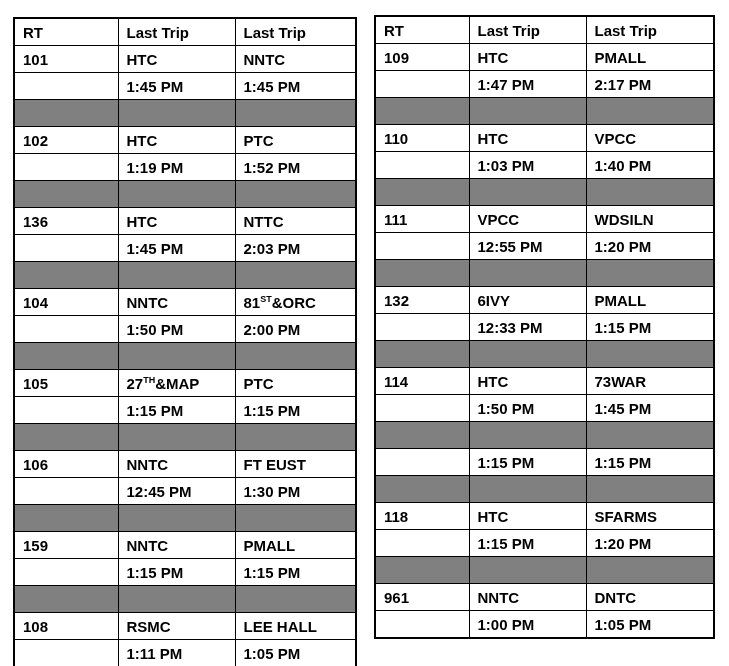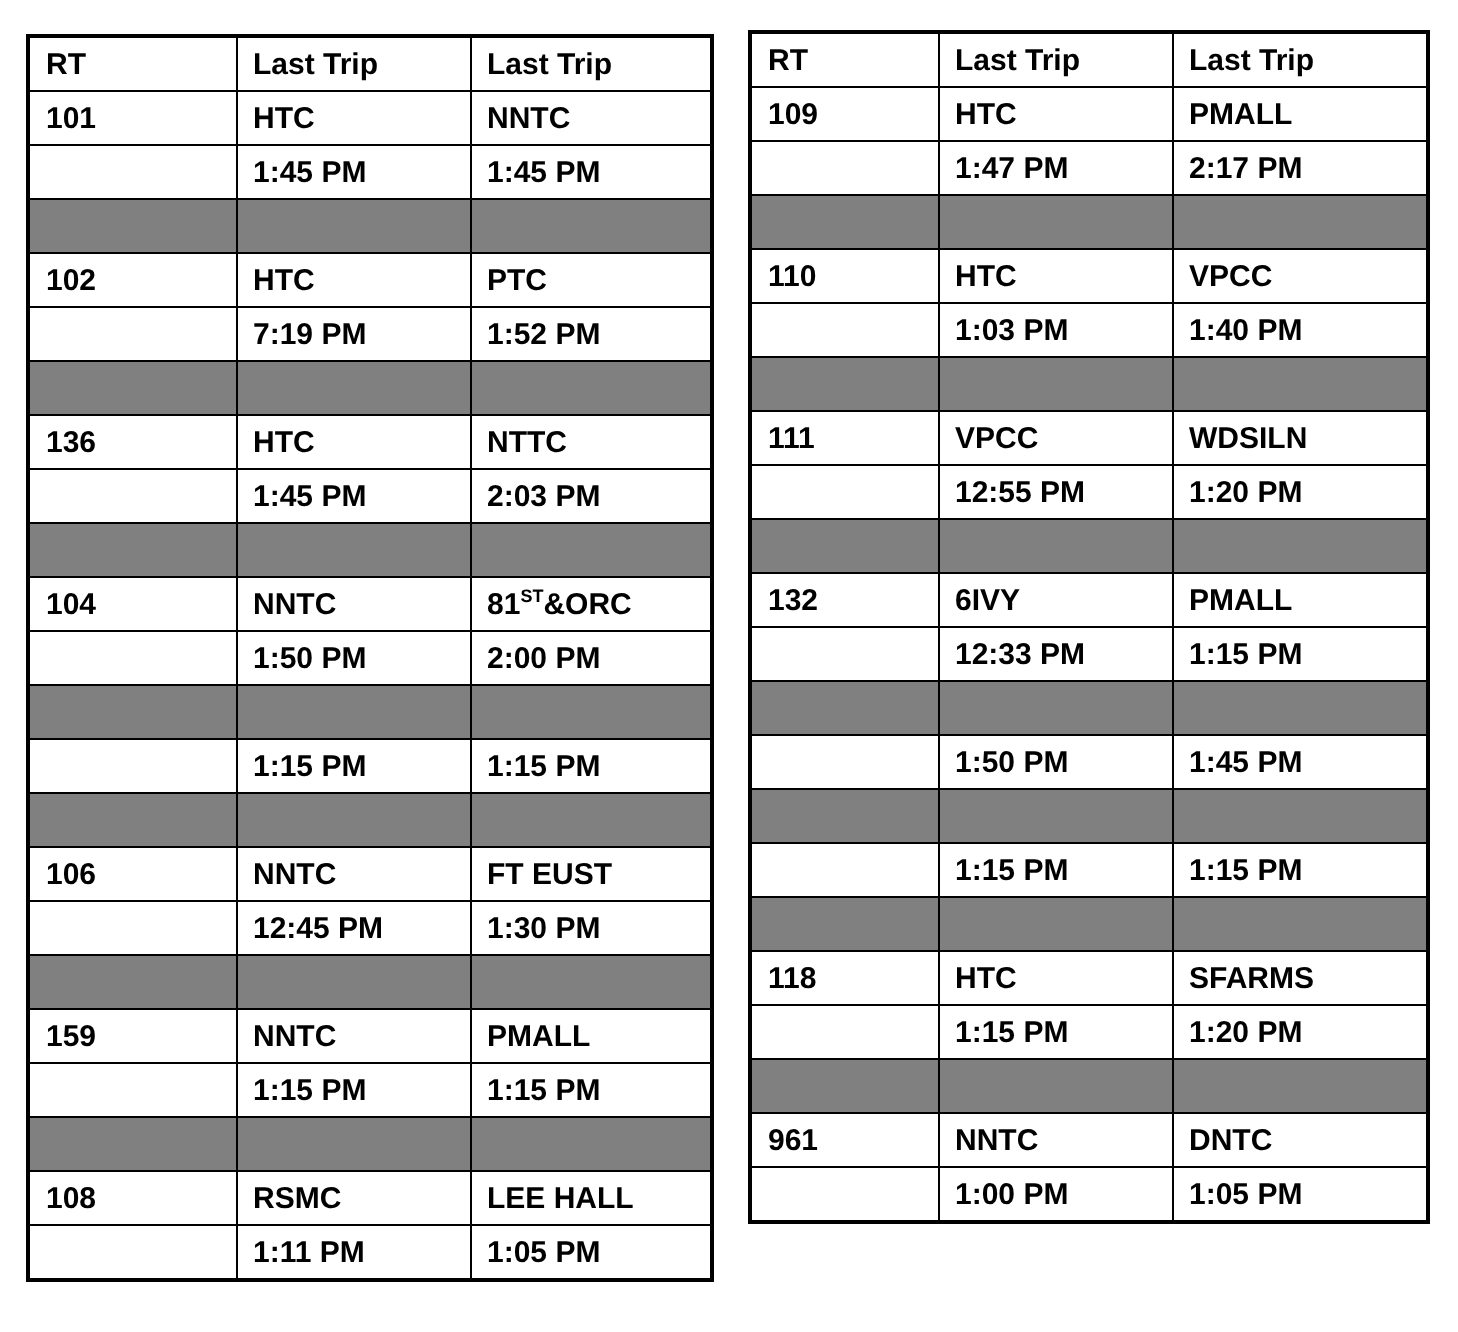--- a/index.html
+++ b/index.html
@@ -89,21 +89,21 @@
           <td></td>
           <td></td>
         </tr>
         <tr>
           <td>102</td>
           <td>HTC</td>
           <td>PTC</td>
         </tr>
         <tr>
           <td></td>
-          <td>7:19 PM</td>
+          <td>1:19 PM</td>
           <td>1:52 PM</td>
         </tr>
         <tr class="sep">
           <td></td>
           <td></td>
           <td></td>
         </tr>
         <tr>
           <td>136</td>
           <td>HTC</td>
@@ -126,20 +126,25 @@
         </tr>
         <tr>
           <td></td>
           <td>1:50 PM</td>
           <td>2:00 PM</td>
         </tr>
         <tr class="sep">
           <td></td>
           <td></td>
           <td></td>
+        </tr>
+        <tr>
+          <td>105</td>
+          <td><span>27</span><sup>TH</sup><span>&amp;MAP</span></td>
+          <td>PTC</td>
         </tr>
         <tr>
           <td></td>
           <td>1:15 PM</td>
           <td>1:15 PM</td>
         </tr>
         <tr class="sep">
           <td></td>
           <td></td>
           <td></td>
@@ -255,20 +260,25 @@
           <td></td>
           <td>12:33 PM</td>
           <td>1:15 PM</td>
         </tr>
         <tr class="sep">
           <td></td>
           <td></td>
           <td></td>
         </tr>
         <tr>
+          <td>114</td>
+          <td>HTC</td>
+          <td>73WAR</td>
+        </tr>
+        <tr>
           <td></td>
           <td>1:50 PM</td>
           <td>1:45 PM</td>
         </tr>
         <tr class="sep">
           <td></td>
           <td></td>
           <td></td>
         </tr>
         <tr>

